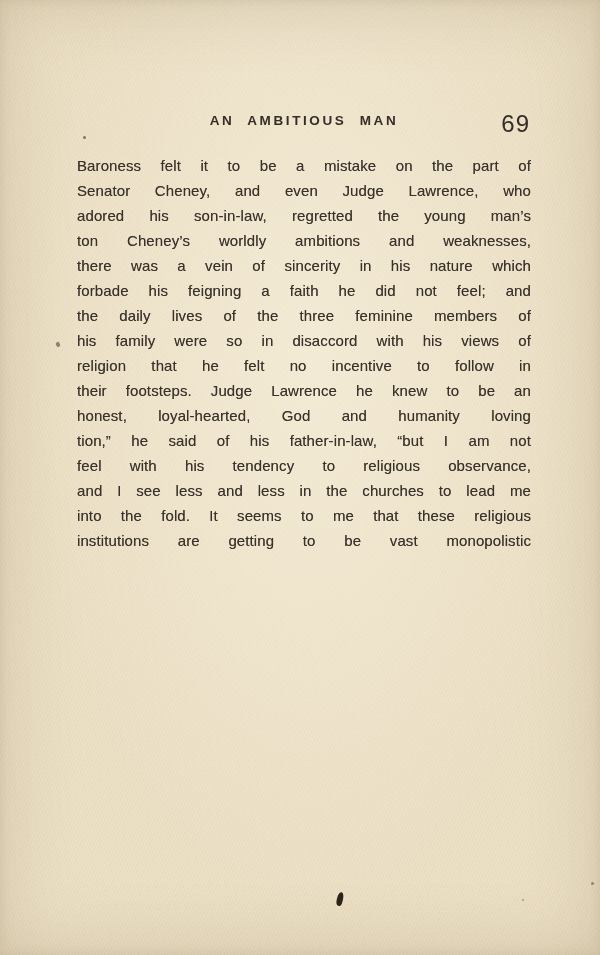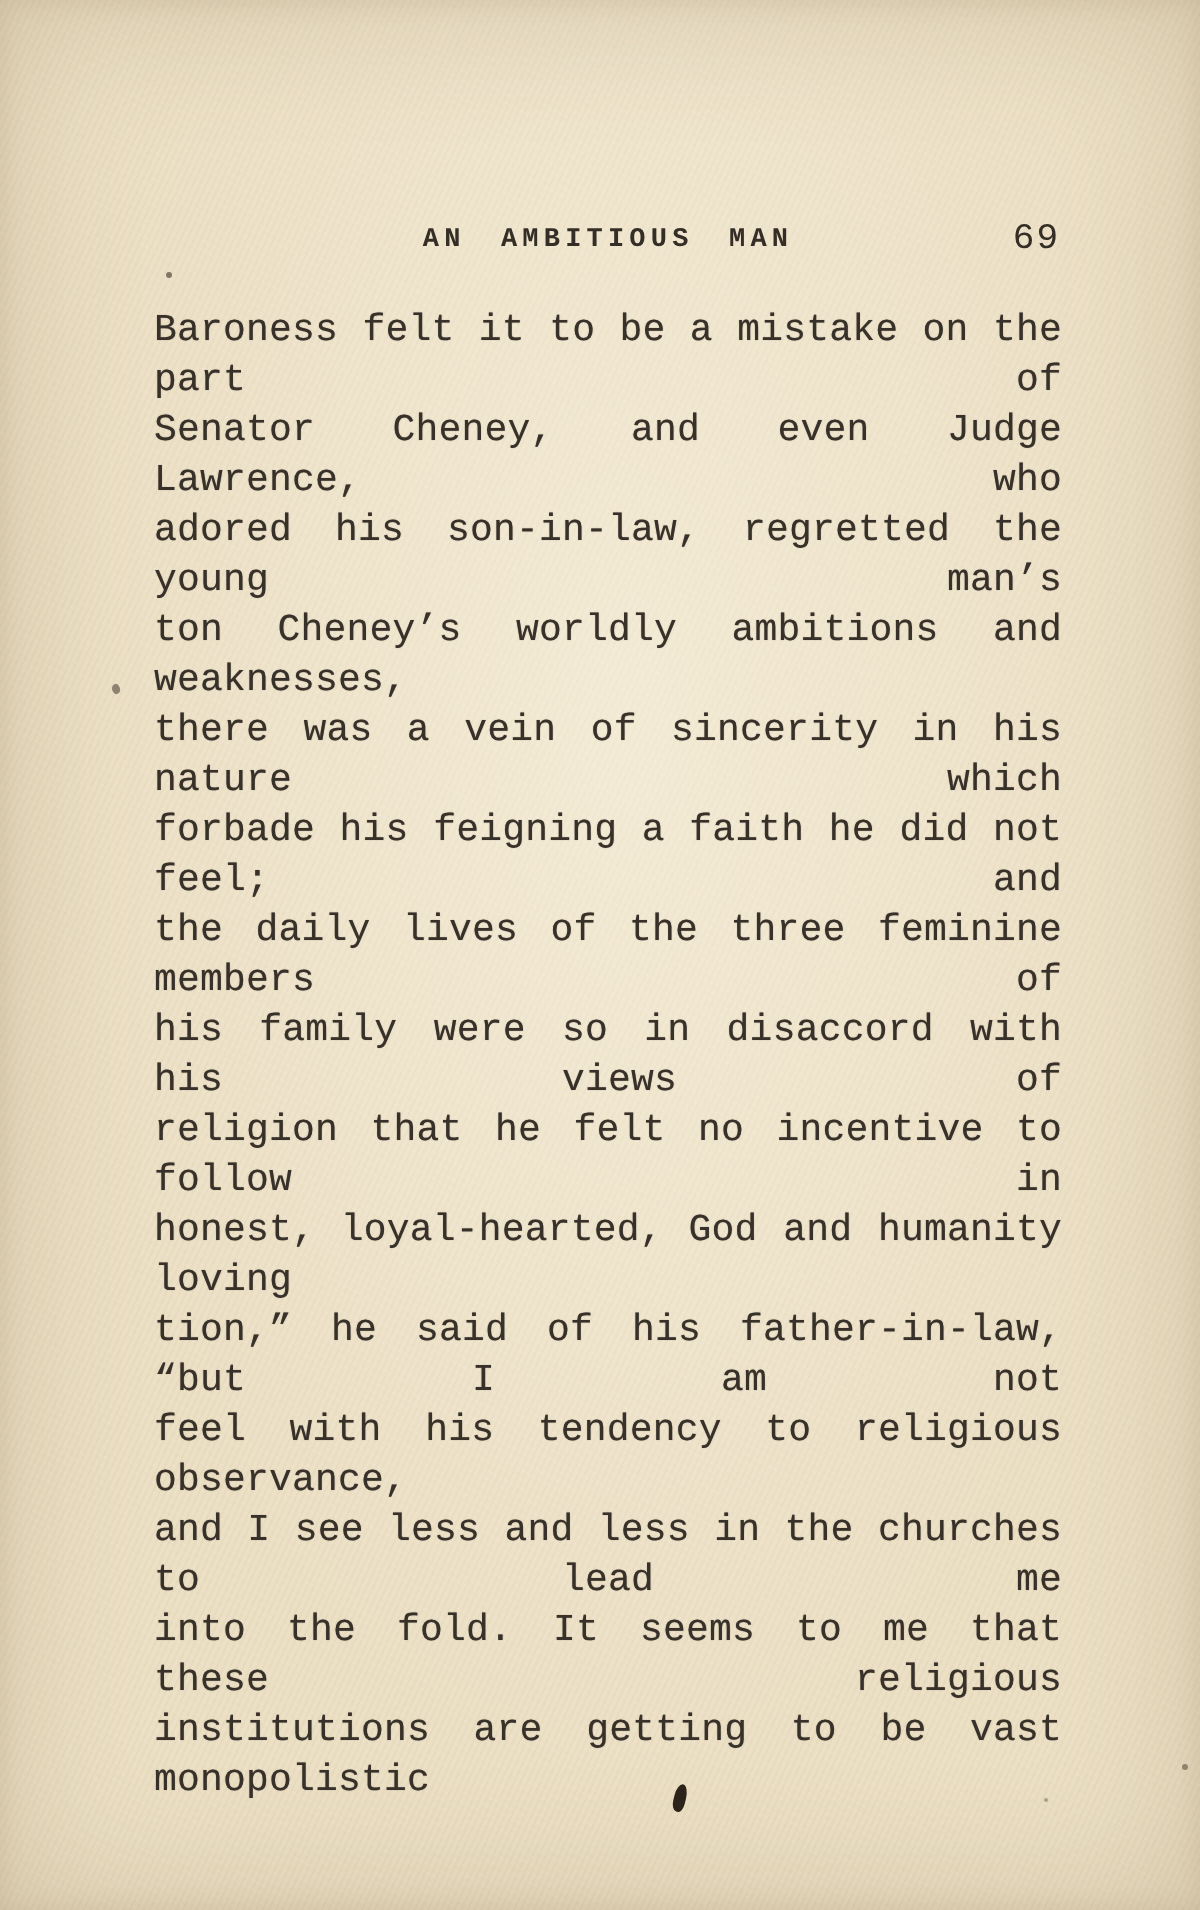--- a/index.html
+++ b/index.html
@@ -11,21 +11,21 @@
     position: relative;
     width: 600px;
     height: 955px;
     overflow: hidden;
     background-color: #ebdfc4;
     background-image:
       radial-gradient(ellipse at 52% 38%, rgba(255,250,236,0.45), rgba(255,250,236,0) 65%),
       repeating-linear-gradient(115deg, rgba(152,126,84,0.05) 0px, rgba(152,126,84,0.05) 1px, rgba(0,0,0,0) 1px, rgba(0,0,0,0) 3px),
       repeating-linear-gradient(28deg, rgba(255,255,255,0.05) 0px, rgba(255,255,255,0.05) 1px, rgba(0,0,0,0) 1px, rgba(0,0,0,0) 4px);
     box-shadow: inset 0 0 70px rgba(120,94,58,0.22), inset 0 0 12px rgba(120,94,58,0.12);
-    font-family: Liberation Mono, monospace;
+    font-family: Liberation Sans, sans-serif;
     color: #38312a;
   }
   .running-head {
     position: absolute;
     top: 111px;
     left: 78px;
     width: 452px;
     height: 20px;
   }
   .head-title {
@@ -37,32 +37,32 @@
     font-size: 13.5px;
     font-weight: bold;
     letter-spacing: 2.6px;
     word-spacing: 7px;
     color: #352e26;
   }
   .page-num {
     position: absolute;
     right: 0px;
     top: -1px;
-    font-size: 18px;
+    font-size: 24px;
     letter-spacing: 1px;
     color: #352e26;
   }
   .text-block {
     position: absolute;
     top: 153px;
     left: 77px;
     width: 454px;
   }
   .line {
-    font-size: 19px;
+    font-size: 15px;
     line-height: 25px;
     letter-spacing: 0.1px;
     text-align: justify;
     text-align-last: justify;
     text-shadow: 0 0 0.5px rgba(56,49,42,0.55);
   }
   .ink-mark {
     position: absolute;
     left: 337px;
     top: 892px;
@@ -95,20 +95,21 @@
   <main class="text-block">
     <div class="line">Baroness felt it to be a mistake on the part of</div>
     <div class="line">Senator Cheney, and even Judge Lawrence, who</div>
     <div class="line">adored his son-in-law, regretted the young man’s</div>
     <div class="line">ton Cheney’s worldly ambitions and weaknesses,</div>
     <div class="line">there was a vein of sincerity in his nature which</div>
     <div class="line">forbade his feigning a faith he did not feel; and</div>
     <div class="line">the daily lives of the three feminine members of</div>
     <div class="line">his family were so in disaccord with his views of</div>
     <div class="line">religion that he felt no incentive to follow in</div>
+    <div class="line">their footsteps.  Judge Lawrence he knew to be an</div>
     <div class="line">honest, loyal-hearted, God and humanity loving</div>
     <div class="line">tion,” he said of his father-in-law, “but I am not</div>
     <div class="line">feel with his tendency to religious observance,</div>
     <div class="line">and I see less and less in the churches to lead me</div>
     <div class="line">into the fold.  It seems to me that these religious</div>
     <div class="line">institutions are getting to be vast monopolistic</div>
 
   </main>
 
   <div class="ink-mark"></div>

